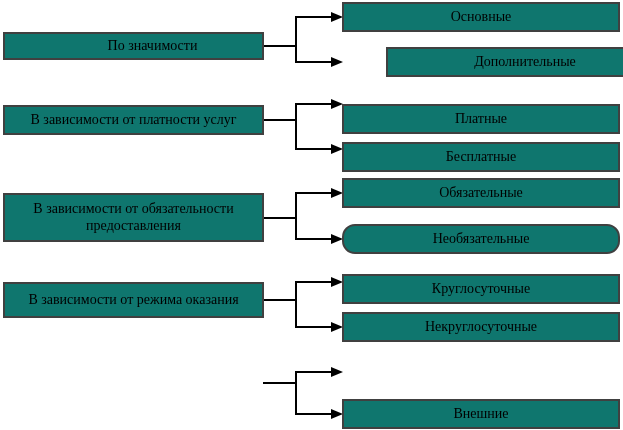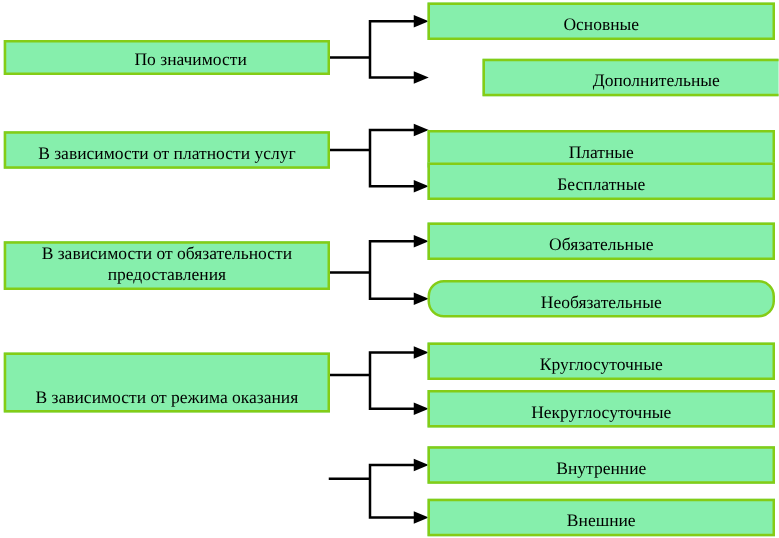--- a/index.html
+++ b/index.html
@@ -9,24 +9,24 @@
     width: 623px;
     height: 430px;
     background: #ffffff;
     font-family: "Liberation Serif", "DejaVu Serif", serif;
     font-size: 14px;
     color: #000000;
     overflow: hidden;
   }
   .box {
     position: absolute;
-    border: 2px solid #84cc16;
-    background: #86efac;
+    border: 2px solid #404040;
+    background: #0f766e;
     display: flex;
-    align-items: flex-end;
+    align-items: center;
     justify-content: center;
     text-align: center;
     line-height: 1.2;
     padding: 0 8px;
   }
   .box.left  { left: 3px;   width: 261px; }
   .box.right { left: 342px; width: 278px; height: 30px; }
   svg.connectors {
     position: absolute;
     left: 0; top: 0;
@@ -72,51 +72,48 @@
       <polygon points="331,409 331,419 343,414"></polygon>
     </g>
   </svg>
 
   <div class="box left" style="top:32px; height:28px;padding-left:46px;">
     <span>По значимости</span>
   </div>
   <div class="box left" style="top:105px; height:30px;">
     <span>В зависимости от платности услуг</span>
   </div>
-  <div class="box left" style="top:193px; height:39px;">
+  <div class="box left" style="top:193px; height:49px;">
     <span>В зависимости от обязательности предоставления</span>
   </div>
-  <div class="box left" style="top:282px; height:48px;">
+  <div class="box left" style="top:282px; height:36px;">
     <span>В зависимости от режима оказания</span>
   </div>
 
   <div class="box right" style="top:2px;">
     <span>Основные</span>
   </div>
   <div class="box right" style="top:47px;margin-left:44px;">
     <span>Дополнительные</span>
   </div>
   <div class="box right" style="top:104px;">
     <span>Платные</span>
   </div>
-  <div class="box right" style="top:130px;">
+  <div class="box right" style="top:142px;">
     <span>Бесплатные</span>
   </div>
   <div class="box right" style="top:178px;">
     <span>Обязательные</span>
   </div>
   <div class="box right" style="top:224px;border-radius:13px;">
     <span>Необязательные</span>
   </div>
   <div class="box right" style="top:274px;">
     <span>Круглосуточные</span>
   </div>
   <div class="box right" style="top:312px;">
     <span>Некруглосуточные</span>
   </div>
-  <div class="box right" style="top:357px;">
-    <span>Внутренние</span>
-  </div>
   <div class="box right" style="top:399px;">
     <span>Внешние</span>
   </div>
 
 </div>
 
 </body></html>

